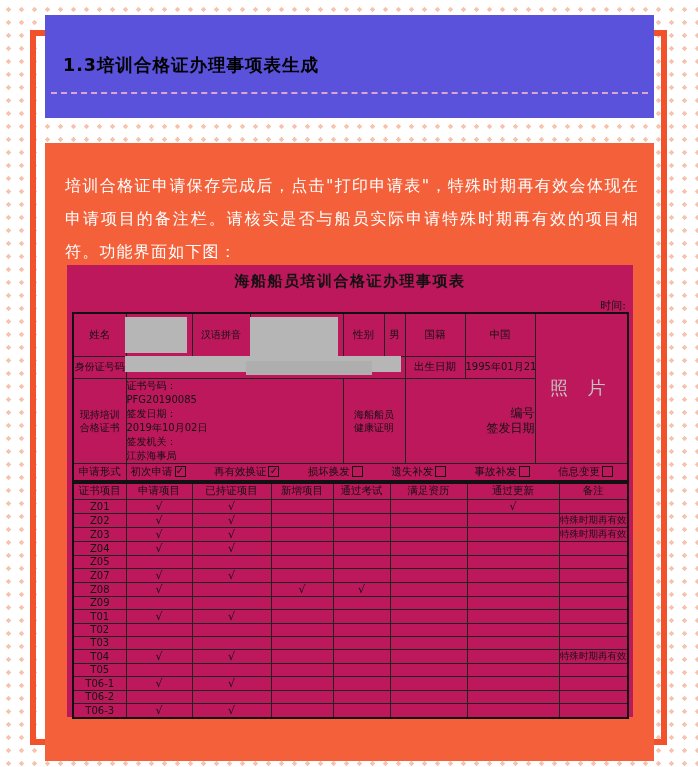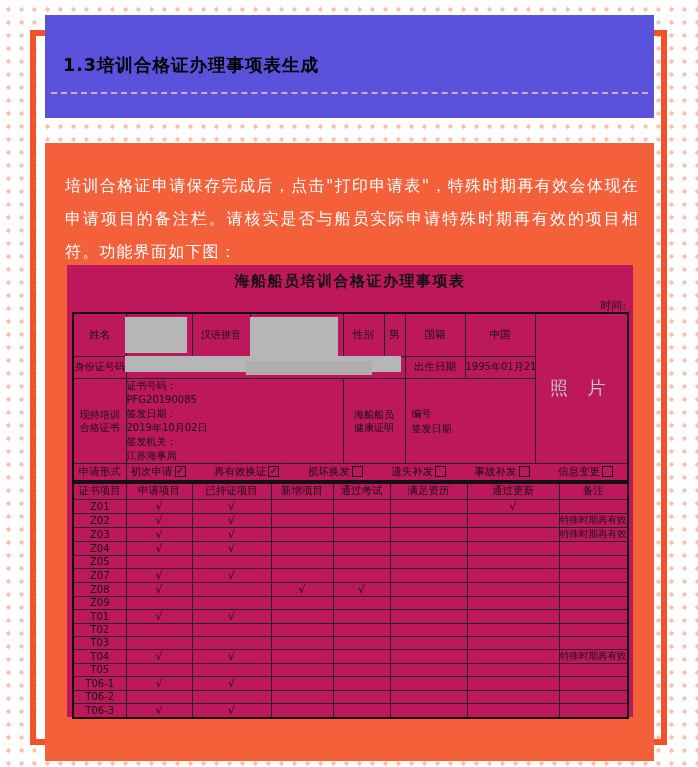--- a/index.html
+++ b/index.html
@@ -31,21 +31,21 @@
   td{border:1px solid #222;padding:0;font-size:10.5px;text-align:center;
     overflow:hidden;white-space:nowrap;}
   .r1{height:43px;} .r2{height:22px;} .r3{height:47px;} .r4{height:18px;margin-left:9px;}
   .hrow{height:16px;} .irow{height:13px;}
   td.small{font-size:10px;}
   td.photo{color:#c2c2c2;font-size:18px;letter-spacing:7px;text-align:center;}
   td.details{text-align:left;font-size:10px;vertical-align:middle;}
   .dline{display:flex;line-height:14px;padding-left:0;flex-direction:column;}
   .dlbl{width:62px;} .dval{}
   td.two{line-height:13px;font-size:10px;}
-  td.numcell{text-align:left;padding-left:6px;line-height:15px;font-size:10px;}
+  td.numcell{text-align:right;padding-left:6px;line-height:15px;font-size:12px;}
   .opts{display:flex;justify-content:space-between;
     padding:0 14px 0 4px;}
   .opt{display:inline-flex;align-items:center;font-size:10.5px;}
   .cbox{display:inline-block;width:9px;height:9px;border:1px solid #111;
     margin-left:2px;line-height:8px;font-size:10px;font-weight:bold;
     text-align:center;vertical-align:middle;}
   td.code{font-size:10px;}
   td.check{font-size:11px;}
   td.remark{font-size:9.5px;letter-spacing:0;}
   .redact{position:absolute;background:#b6b6b6;z-index:5;}

